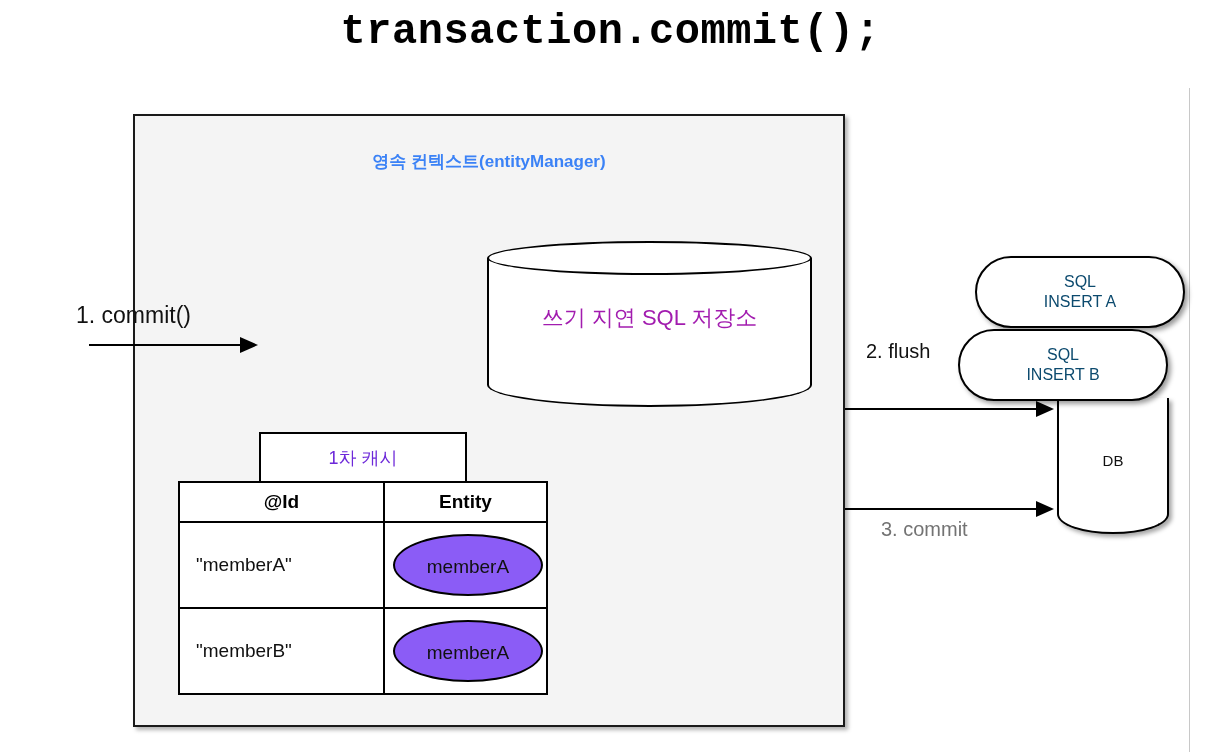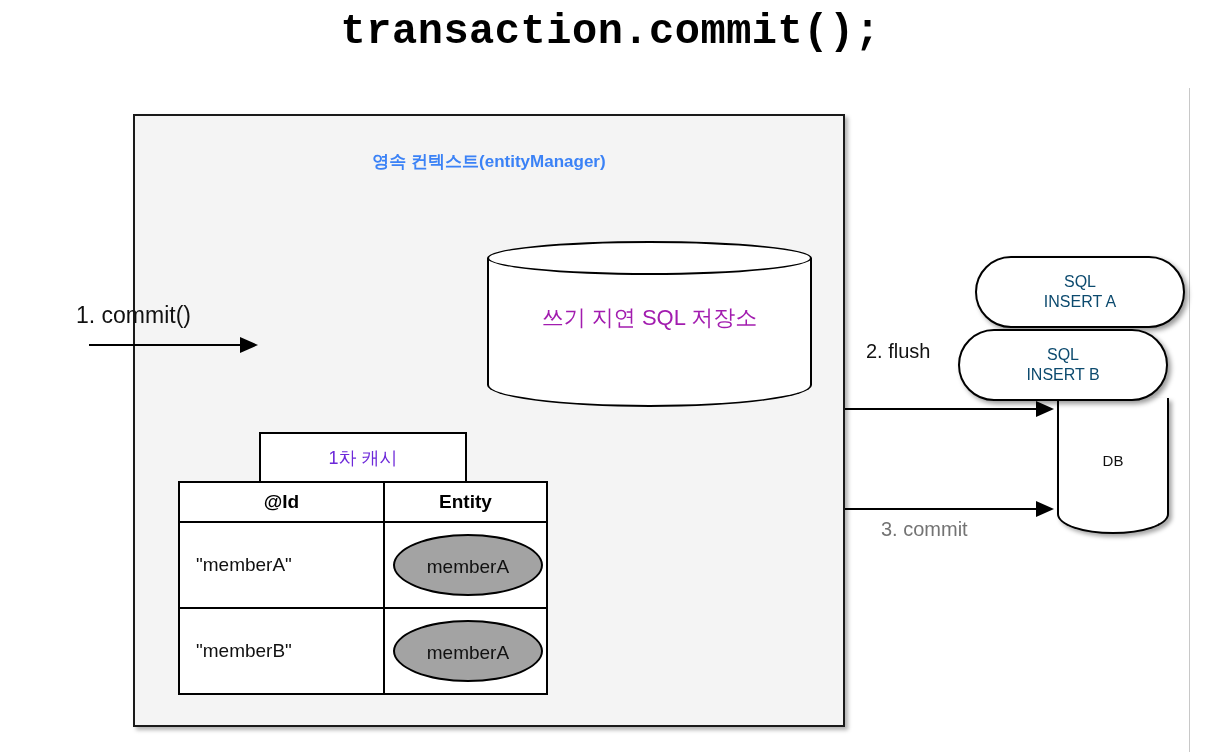--- a/index.html
+++ b/index.html
@@ -175,21 +175,21 @@
   .ellipse {
     display: inline-block;
     width: 150px;
     height: 62px;
     line-height: 62px;
     border: 2px solid #000;
     border-radius: 50%;
     text-align: center;
     font-size: 19px;
     color: #111;
-    background: #a3a3a3;
+    background: #8b5cf6;
     box-sizing: border-box;
   }
 
   
   .arrow-line {
     position: absolute;
     height: 2px;
     background: #000;
   }
   .arrow-head {

